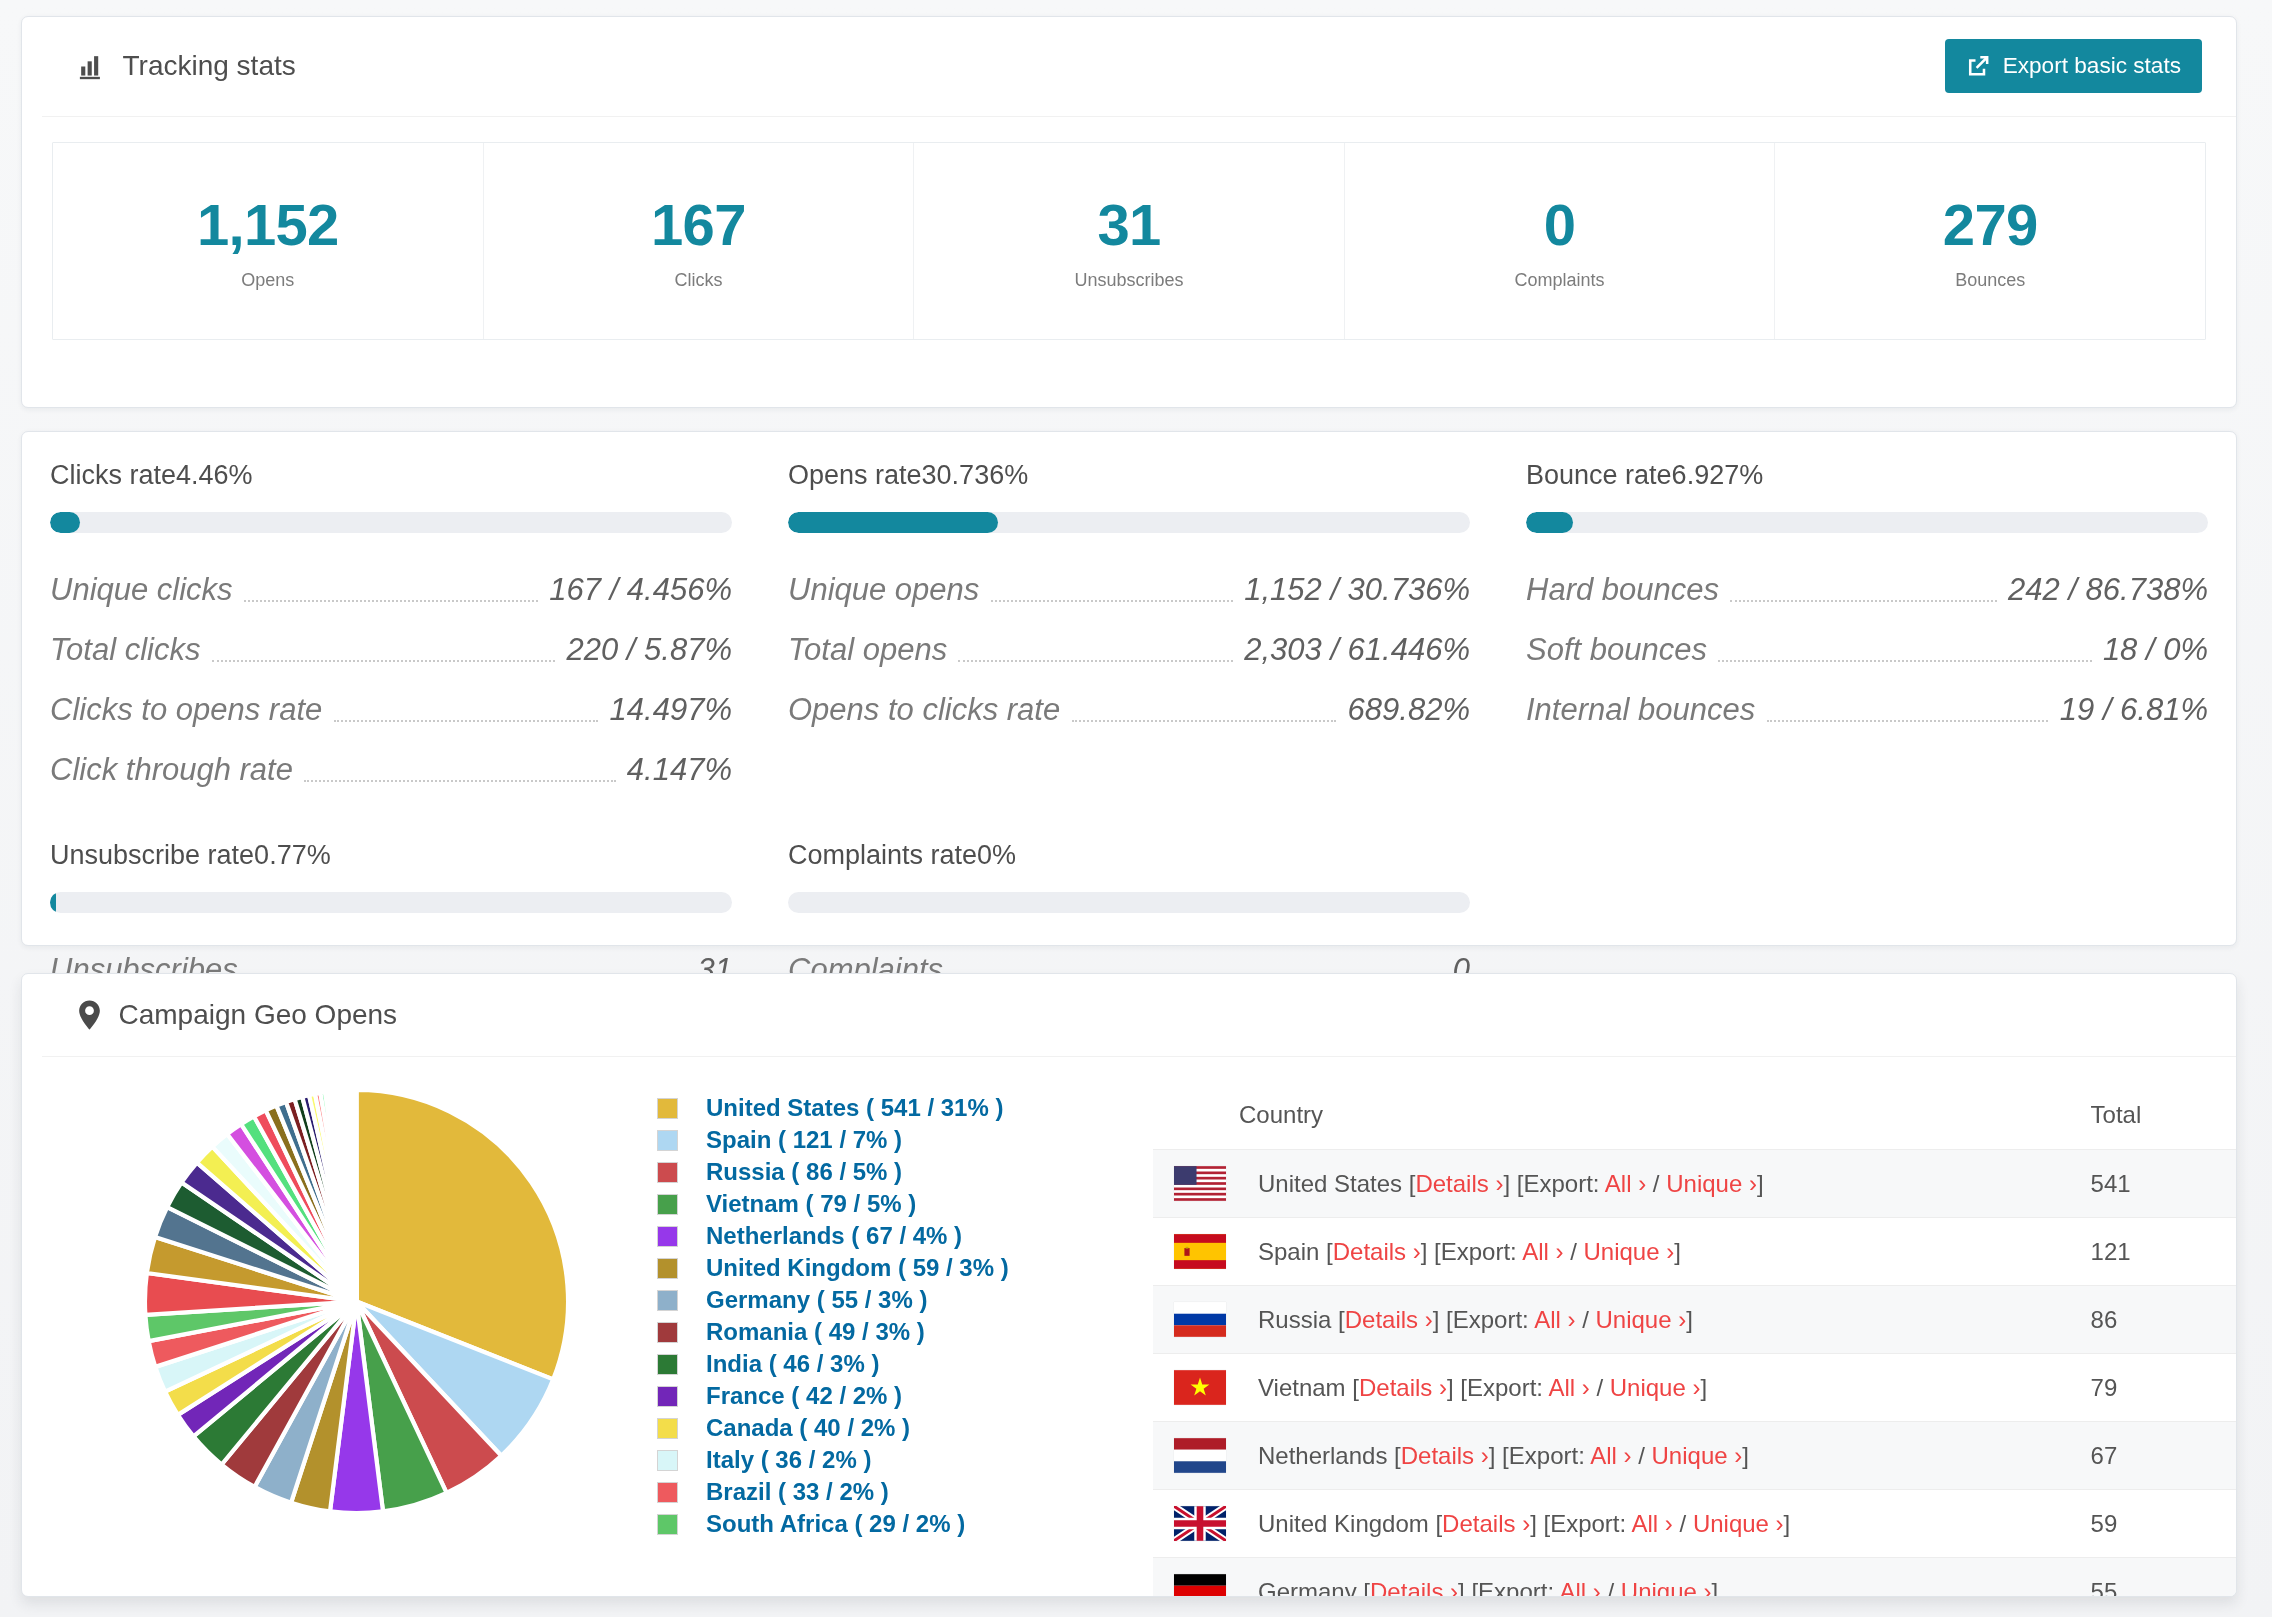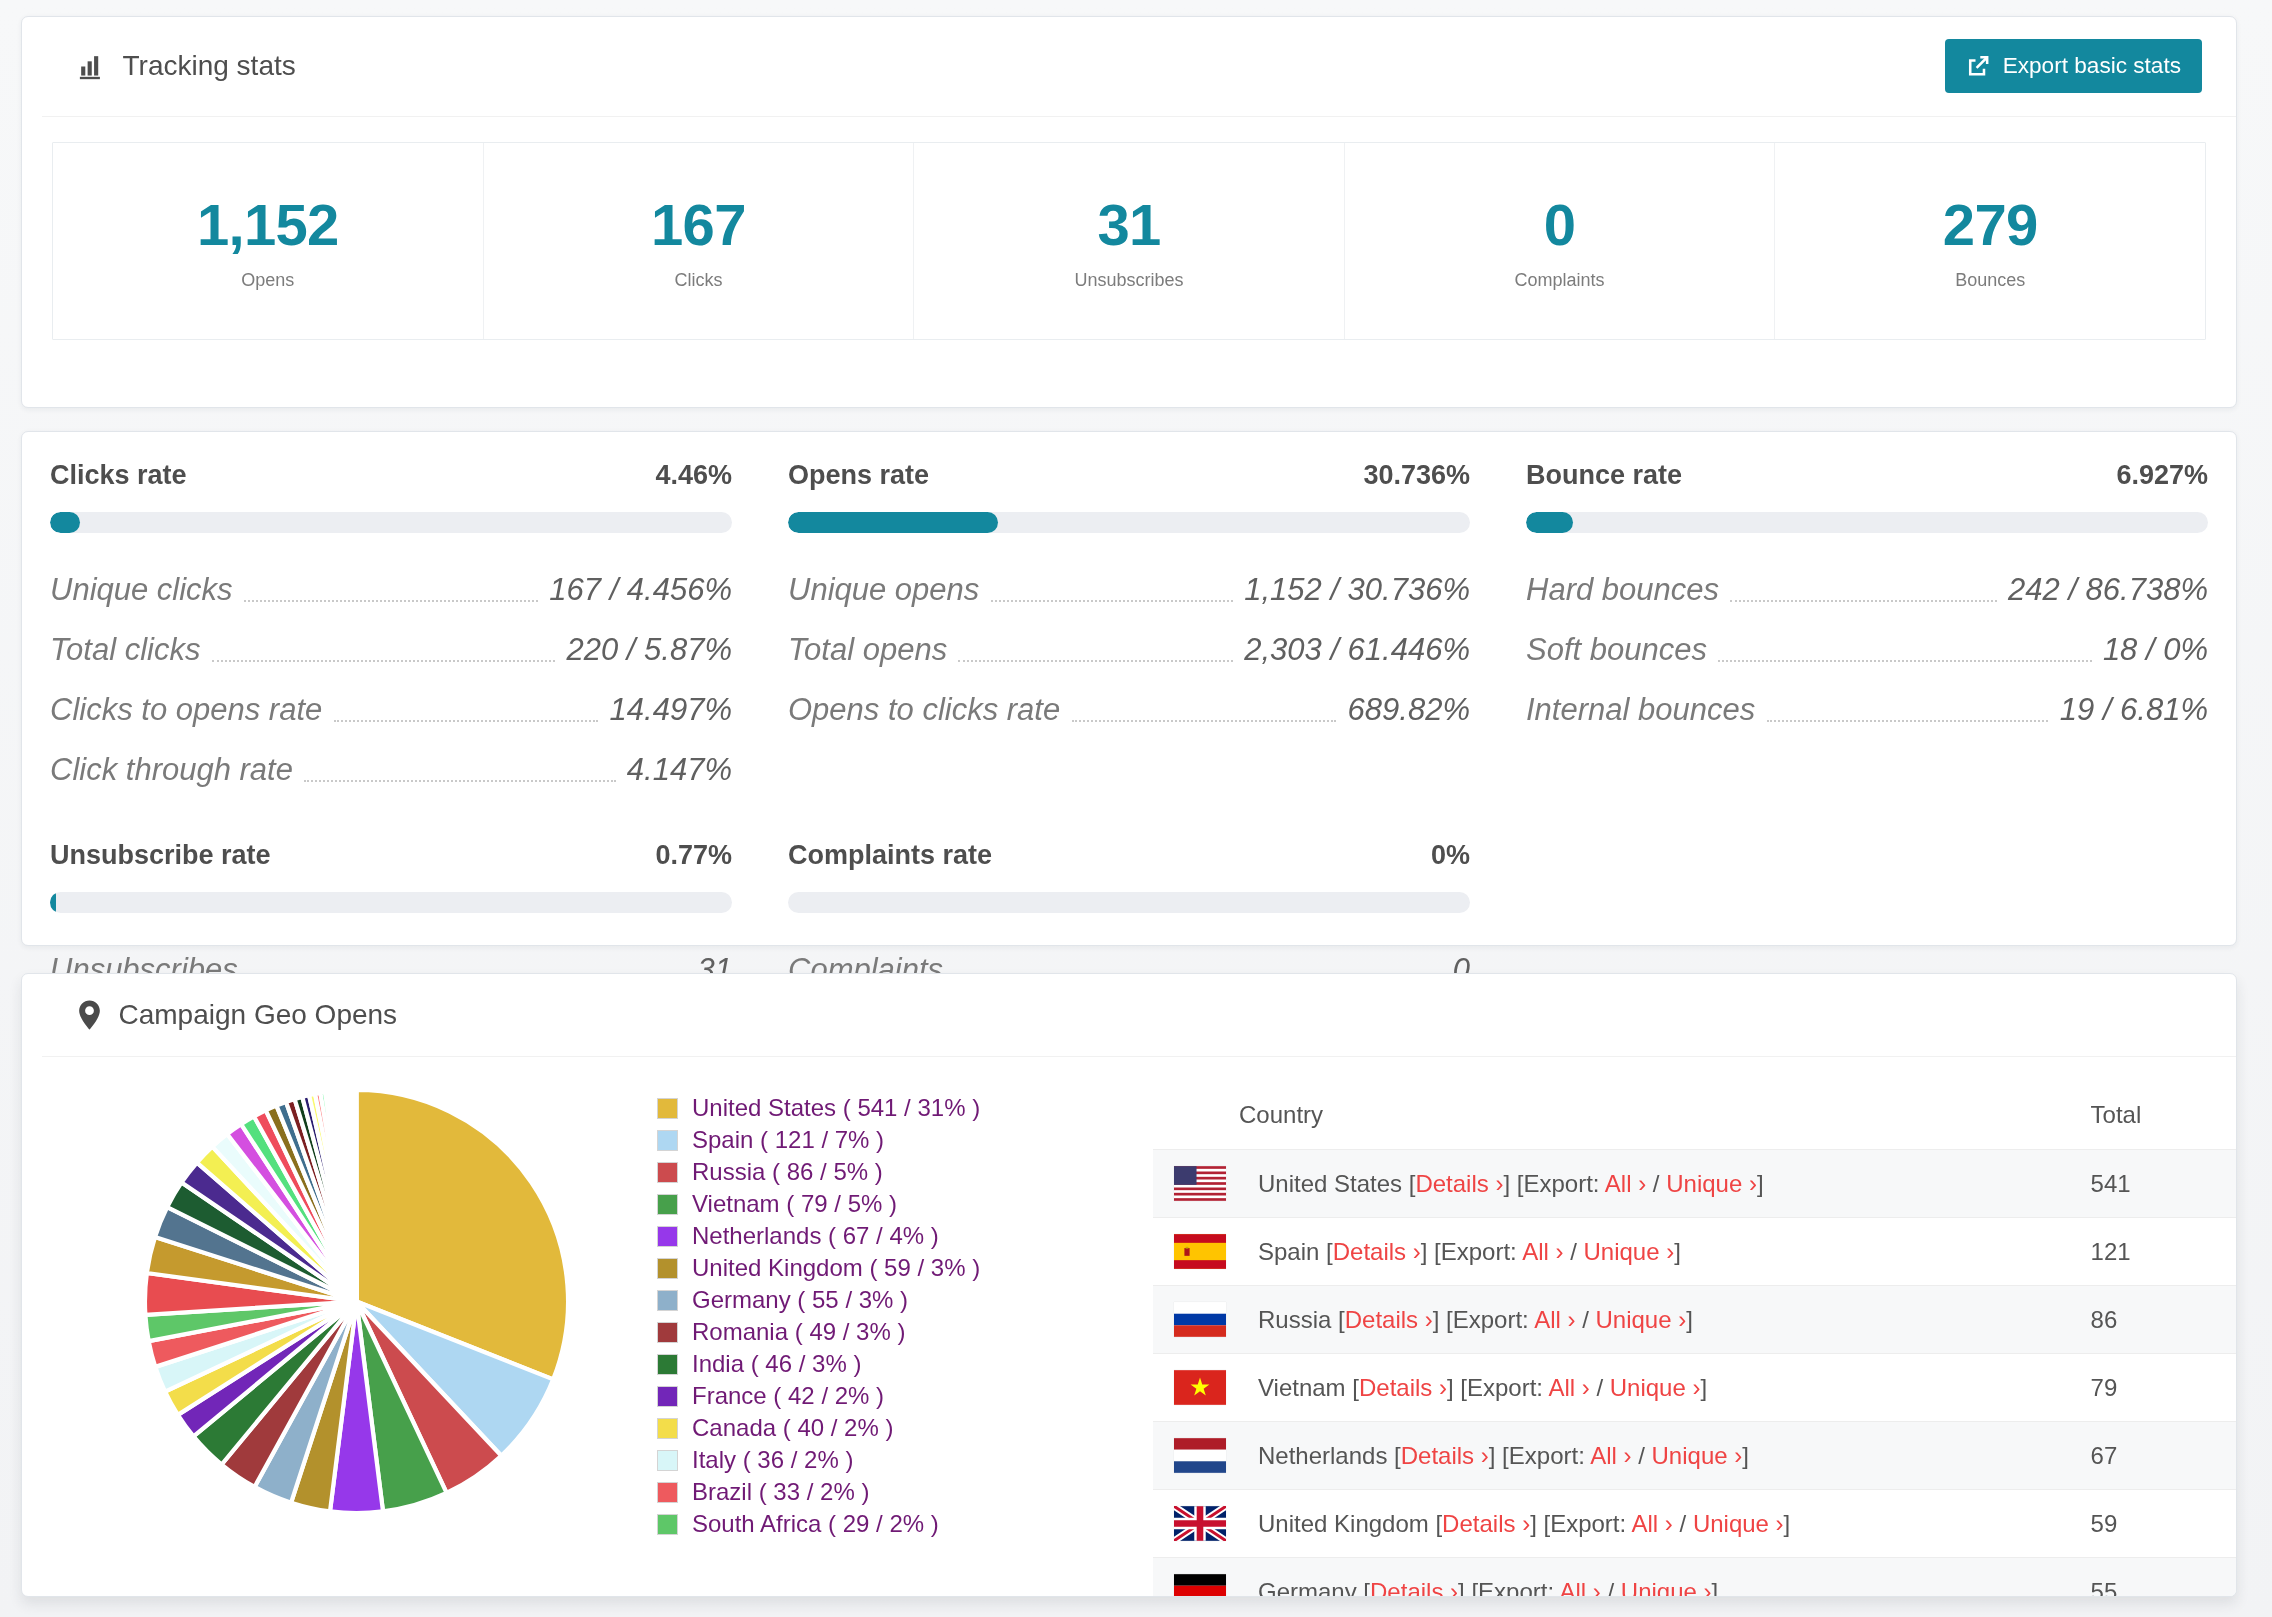--- a/index.html
+++ b/index.html
@@ -27,37 +27,37 @@
   .stat-boxes { margin:25.4px 30px 0 30px; height:198px; display:flex;
                 border:1.4px solid #e9edf0; border-radius:1px; background:#fff; }
   .stat-box { flex:1; display:flex; flex-direction:column; align-items:center; justify-content:center; }
   .stat-box + .stat-box { border-left:1.4px solid #eff1f3; }
   .stat-value { font-size:58px; font-weight:700; color:#13889E; letter-spacing:-0.7px; }
   .stat-label { font-size:18px; color:#7c7c7c; margin-top:11.3px; }
 
   
   .rates-grid { padding:28px 28px; display:grid; grid-template-columns:repeat(3,1fr);
                 column-gap:56px; row-gap:40px; }
-  .rate-head { display:flex; justify-content:space-between; align-items:baseline;
-               font-size:27px; font-weight:700; color:#4e4e4e; }
+  .rate-head { display:flex; justify-content:flex-start; align-items:baseline;
+               font-size:27px; font-weight:400; color:#4e4e4e; }
   .rate-bar { margin-top:21px; height:21px; background:#eceef2; border-radius:11.3px; overflow:hidden; }
   .rate-fill { height:100%; background:#13889E; border-radius:11.3px; }
   .rate-rows { margin-top:27px; }
   .rate-row { display:flex; align-items:flex-end; padding:12px 0; font-size:31px;font-style:italic; }
   .rate-row .lbl { color:#7a7a7a; white-space:nowrap; }
   .rate-row .leader { flex:1; border-bottom:2.1px dotted #c9c9c9; margin:0 11.3px 6.4px 11.3px; }
   .rate-row .val { color:#606060; white-space:nowrap; }
 
   
   .geo-header { height:83px; }
   .geo-body { position:relative; height:538px; }
   .pie-wrap { position:absolute; left:106px; top:15.5px; width:457px; height:457px; }
 
   .legend { position:absolute; left:635px; top:35px; list-style:none; }
-  .legend li { display:flex; align-items:center; gap:14px; height:32px; font-size:24px; color:#701a75; }
+  .legend li { display:flex; align-items:center; gap:28px; height:32px; font-size:24px; color:#0369a1;font-weight:bold; }
   .legend .swatch { width:21px; height:21px; border:1.4px solid #d4d4d4; flex:none; }
 
   .geo-table { position:absolute; left:1131px; top:24px; width:1084px; font-size:24px; color:#555; }
   .t-head { display:flex; align-items:center; height:68px; }
   .t-head .h-country { flex:1; padding-left:86px; }
   .t-head .h-total { width:169px; padding-left:22.6px; flex:none; }
   .t-row { display:flex; align-items:center; height:68px; padding-left:21px; border-top:0.7px solid #ededed; }
   .t-row:nth-child(odd) { background:#f7f8f9; }
   .t-row .flag { width:52px; height:35px; margin-right:32px; flex:none; box-shadow:0 0 0.7px rgba(0,0,0,.25); }
   .t-row .r-main { flex:1; white-space:nowrap; }

